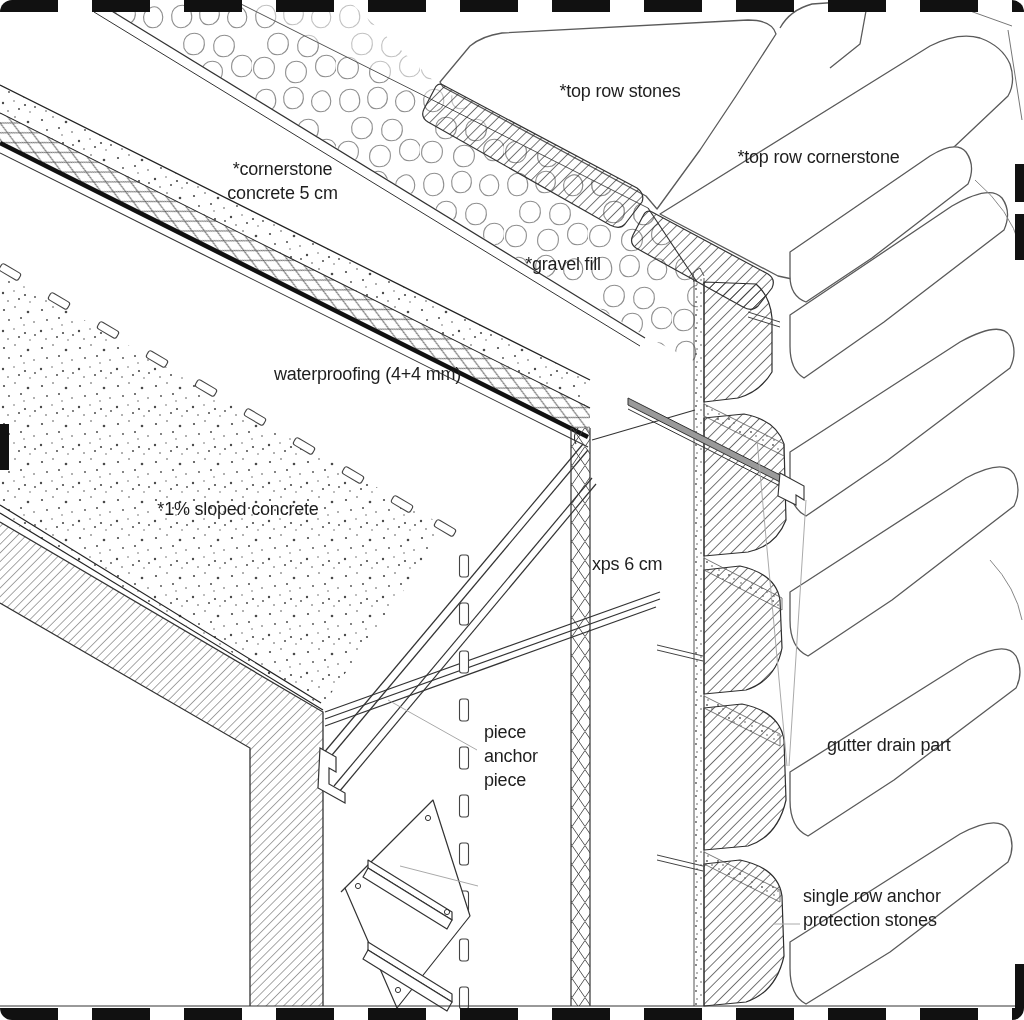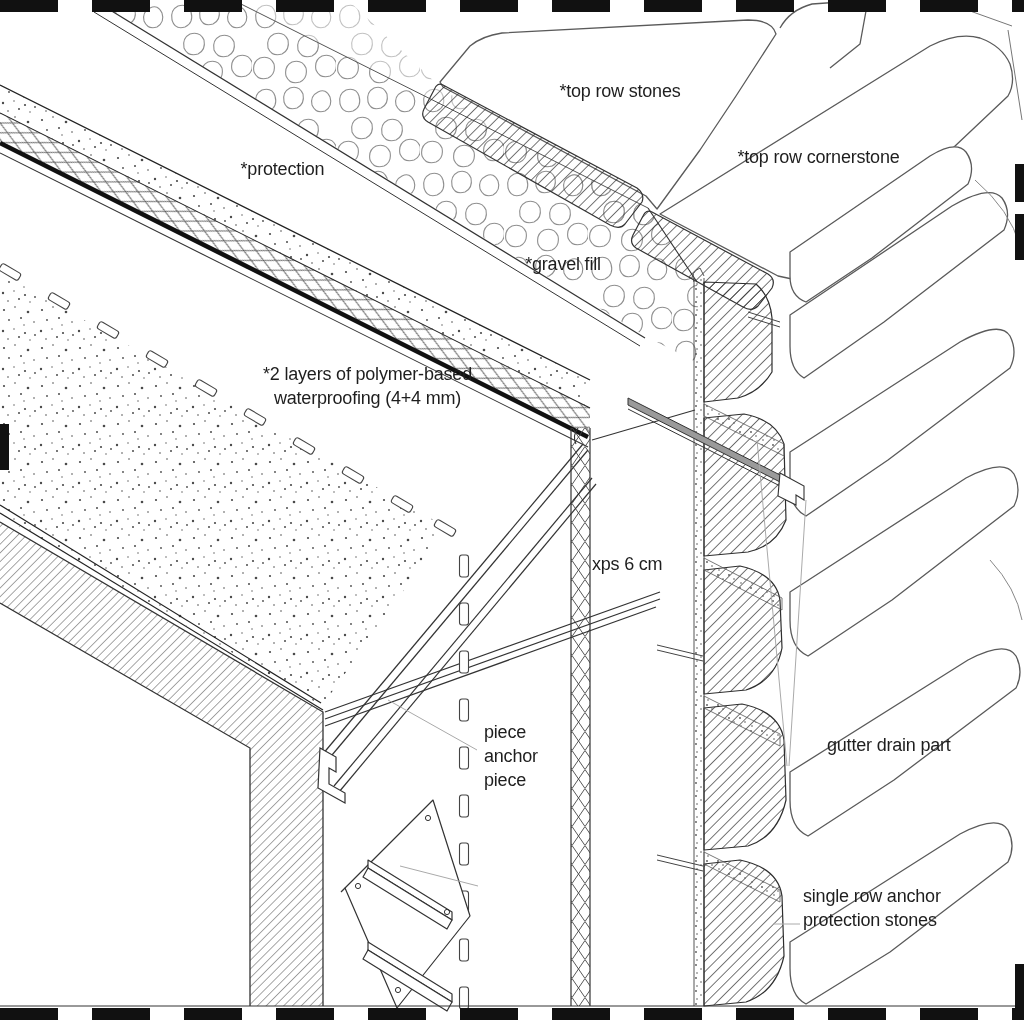--- a/index.html
+++ b/index.html
@@ -1,17 +1,17 @@
 <!DOCTYPE html>
 <html><head>
 <meta charset="utf-8">
 <style>
   html,body{margin:0;padding:0;background:#fff;}
   #stage{position:relative;width:1024px;height:1020px;background:#fff;overflow:hidden;
-         font-family:"Liberation Sans",sans-serif;}
+         font-family:"Liberation Sans",sans-serif;border-radius:12px;}
   #drawing{position:absolute;left:0;top:0;}
   .lbl{position:absolute;color:#1e1e1e;font-size:18px;line-height:24px;letter-spacing:-0.2px;}
   .ctr{text-align:center;}
 </style>
 </head>
 <body>
 
 <div id="stage">
 <svg id="drawing" width="1024" height="1020" viewBox="0 0 1024 1020">
   <defs>
@@ -244,27 +244,28 @@
     <rect x="0" y="424" width="9" height="46" fill="#111"></rect>
     <rect x="1015" y="164" width="9" height="38" fill="#111"></rect>
     <rect x="1015" y="214" width="9" height="46" fill="#111"></rect>
     <rect x="1015" y="964" width="9" height="44" fill="#111"></rect>
   </g>
 </svg>
 
 <div class="lbl ctr" style="left:520px;top:79px;width:200px">*top row stones</div>
 <div class="lbl ctr" style="left:716px;top:145px;width:205px">*top row cornerstone</div>
 <div class="lbl ctr" style="left:180px;top:157px;width:205px">
-  <div>*protection</div>
+  <div>*cornerstone</div>
+  <div>concrete 5 cm</div>
 </div>
 <div class="lbl ctr" style="left:488px;top:252px;width:150px">*gravel fill</div>
 <div class="lbl ctr" style="left:240px;top:362px;width:255px">
-  <div>*2 layers of polymer-based</div>
   <div>waterproofing (4+4 mm)</div>
 </div>
+<div class="lbl ctr" style="left:118px;top:497px;width:240px">*1% sloped concrete</div>
 <div class="lbl" style="left:592px;top:552px">xps 6 cm</div>
 <div class="lbl" style="left:484px;top:720px">
   <div>piece</div>
   <div>anchor</div>
   <div>piece</div>
 </div>
 <div class="lbl" style="left:827px;top:733px">gutter drain part</div>
 <div class="lbl" style="left:803px;top:884px">
   <div>single row anchor</div>
   <div>protection stones</div>

